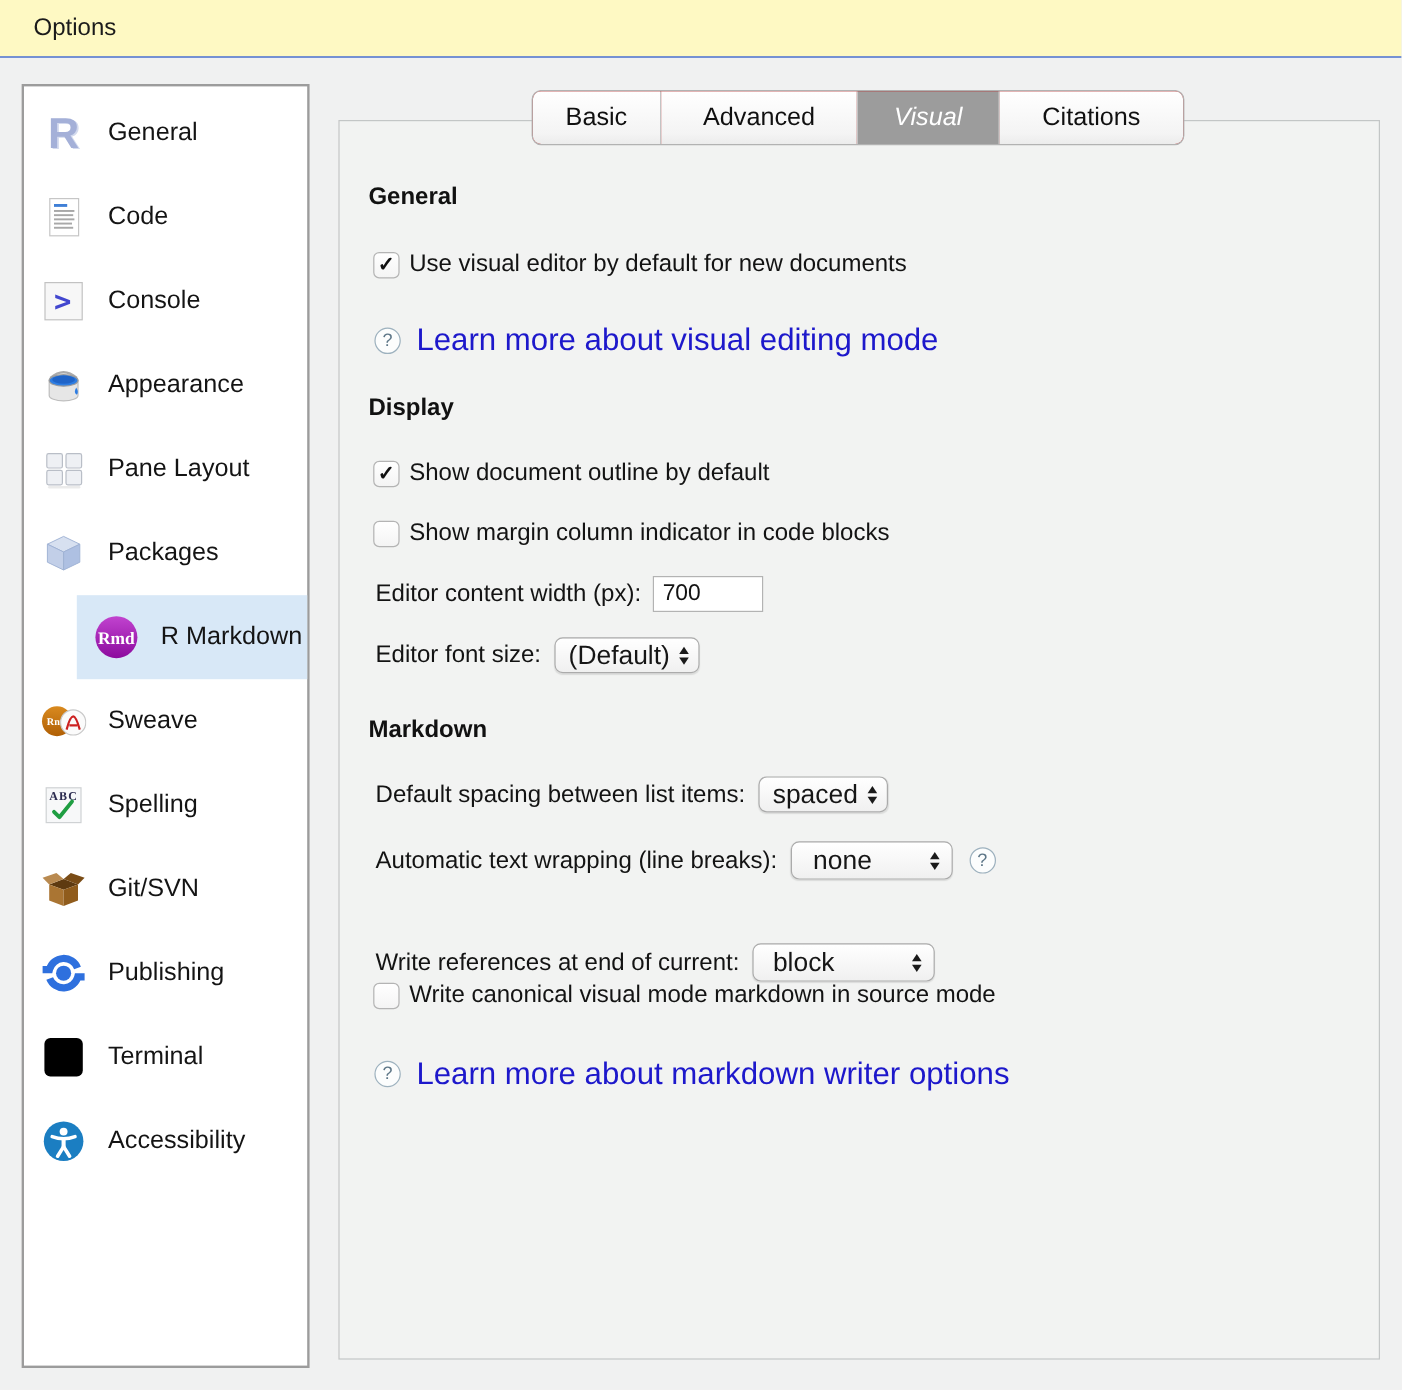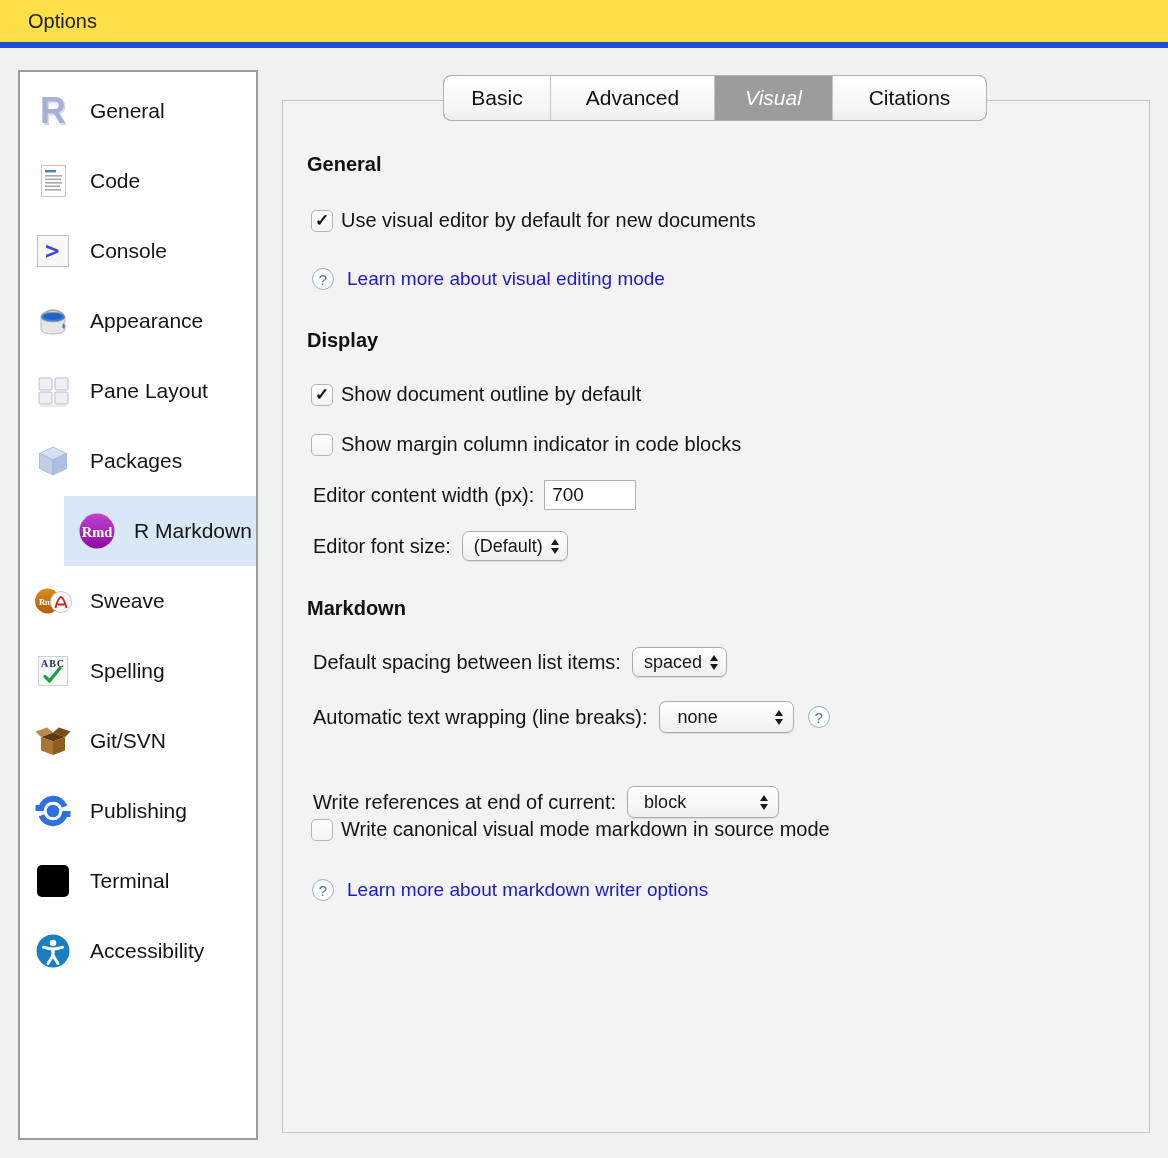--- a/index.html
+++ b/index.html
@@ -1,21 +1,21 @@
 <!DOCTYPE html>
 <html><head>
 <meta charset="utf-8">
 <style>
   * { margin:0; padding:0; box-sizing:border-box; }
   html,body { width:1168px; height:1158px; }
   body { background:#f0f1f1; font-family:"Liberation Sans",sans-serif; position:relative; overflow:hidden; }
 
   
   .titlebar { position:absolute; left:0; top:0; width:1168px; height:48px;
-    background:#fde047; border-bottom:6px solid #1d4ed8;
+    background:#fef9c3; border-bottom:1px solid #1d4ed8;
     display:flex; align-items:center; padding-left:28px; }
   .titlebar .title { font-size:20px; color:#1b1b1b; }
 
   
   .sidebar { position:absolute; left:18px; top:70px; width:240px; height:1070px;
     background:#ffffff; border:2px solid #9c9c9c; padding-top:4px; }
   .side-item { height:70px; display:flex; align-items:center; padding-left:13px; cursor:default; }
   .side-item.selected { background:#d8e8f7;margin-left:44px; }
   .icon-box { width:40px; height:40px; flex:0 0 40px; display:flex; align-items:center; justify-content:center; }
   .side-label { margin-left:17px; font-size:21px; color:#141414; white-space:nowrap; }
@@ -46,33 +46,33 @@
     background:linear-gradient(#ffffff,#f4f4f4); display:flex; align-items:center; justify-content:center; }
   .checkbox .mark { display:none; font-size:17px; font-weight:bold; color:#111; line-height:1; margin-top:-1px; }
   .checkbox.checked .mark { display:block; }
 
   .num-input { width:92px; height:30px; border:1px solid #b3b3b3; background:#fff;
     font-family:inherit; font-size:19px; color:#131313; padding:0 7px; margin-left:10px; }
 
   .select { display:inline-flex; align-items:center; height:30px; border:1px solid #ababab;
     border-radius:7px; background:linear-gradient(#ffffff,#f0f0f0); padding:0 8px 0 11px;
     margin-left:11px; box-shadow:0 1px 1px rgba(0,0,0,0.10); }
-  .select-value { font-size:18px; color:#161616; white-space:nowrap; }
+  .select-value { font-size:22px; color:#161616; white-space:nowrap; }
   .spin { display:flex; flex-direction:column; gap:3px; margin-left:8px; }
   .spin .up { width:0; height:0; border-left:4.5px solid transparent; border-right:4.5px solid transparent; border-bottom:6px solid #1a1a1a; }
   .spin .dn { width:0; height:0; border-left:4.5px solid transparent; border-right:4.5px solid transparent; border-top:6px solid #1a1a1a; }
   .select.w135 { width:135px; justify-content:space-between; height:32px; padding:0 10px 0 18px; }
   .select.w140 { width:152px; justify-content:space-between; height:32px; padding:0 10px 0 16px; }
 
   .help { width:22px; height:22px; flex:0 0 22px; border-radius:50%; border:1px solid #9db1be;
     color:#5d7687; font-size:15px; display:flex; align-items:center; justify-content:center;
     background:#fcfdfd; }
   .help::before { content:"?"; }
   .help.after { margin-left:14px; }
-  .link { font-size:19px; color:#1d18cb; margin-left:13px; cursor:pointer; white-space:nowrap; }
+  .link { font-size:26px; color:#1d18cb; margin-left:13px; cursor:pointer; white-space:nowrap; }
 </style>
 </head>
 <body>
 
 <div class="titlebar">
   <span class="title">Options</span>
 </div>
 
 <div class="sidebar">
 

